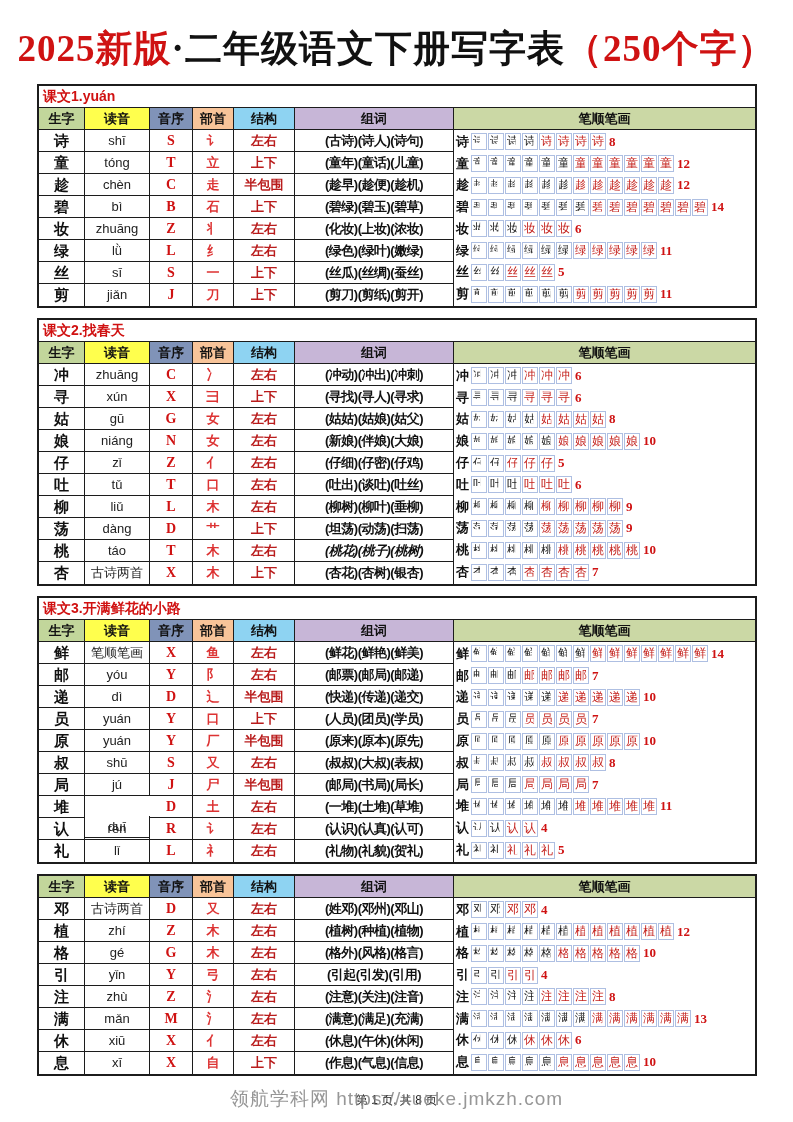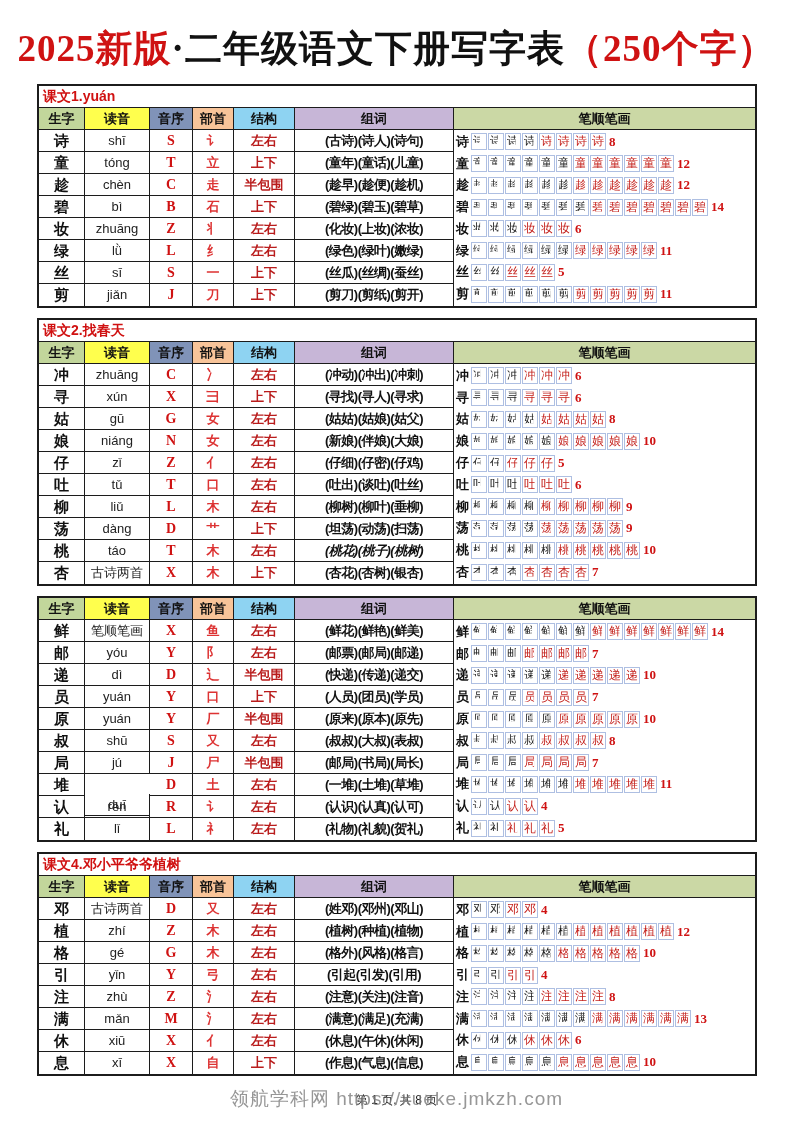--- a/index.html
+++ b/index.html
@@ -787,20 +787,21 @@
             </span>
             <span class="stroke-box">
               <span class="g" style="clip-path: inset(0px 0% 0% 0px); color: rgb(196, 33, 28);">杏</span>
             </span>
             <span class="stroke-count">7</span>
           </div>
         </div>
       </div>
     </div>
     <div class="section">
+      <div class="sec-title">课文3.开满鲜花的小路</div>
       <div class="hdr-row">
         <div class="hdr-cell" style="background: rgb(194, 214, 155); width: 46px;">生字</div>
         <div class="hdr-cell" style="background: rgb(255, 255, 77); width: 65px;">读音</div>
         <div class="hdr-cell" style="background: rgb(128, 147, 184); width: 43px;">音序</div>
         <div class="hdr-cell" style="background: rgb(248, 196, 153); width: 41px;">部首</div>
         <div class="hdr-cell" style="background: rgb(142, 211, 242); width: 61px;">结构</div>
         <div class="hdr-cell" style="background: rgb(199, 182, 215); width: 159px;">组词</div>
         <div class="hdr-cell" style="background: rgb(203, 216, 165); width: 301px; flex: 1 1 auto;">笔顺笔画</div>
       </div>
       <div class="sec-body">
@@ -1173,21 +1174,20 @@
             </span>
             <span class="stroke-box">
               <span class="g" style="clip-path: inset(0px 0% 0% 0px); color: rgb(196, 33, 28);">礼</span>
             </span>
             <span class="stroke-count">5</span>
           </div>
         </div>
       </div>
     </div>
     <div class="section">
-      <div class="sec-title">课文4.邓小平爷爷植树</div>
       <div class="hdr-row">
         <div class="hdr-cell" style="background: rgb(194, 214, 155); width: 46px;">生字</div>
         <div class="hdr-cell" style="background: rgb(255, 255, 77); width: 65px;">读音</div>
         <div class="hdr-cell" style="background: rgb(128, 147, 184); width: 43px;">音序</div>
         <div class="hdr-cell" style="background: rgb(248, 196, 153); width: 41px;">部首</div>
         <div class="hdr-cell" style="background: rgb(142, 211, 242); width: 61px;">结构</div>
         <div class="hdr-cell" style="background: rgb(199, 182, 215); width: 159px;">组词</div>
         <div class="hdr-cell" style="background: rgb(203, 216, 165); width: 301px; flex: 1 1 auto;">笔顺笔画</div>
       </div>
       <div class="sec-body">

